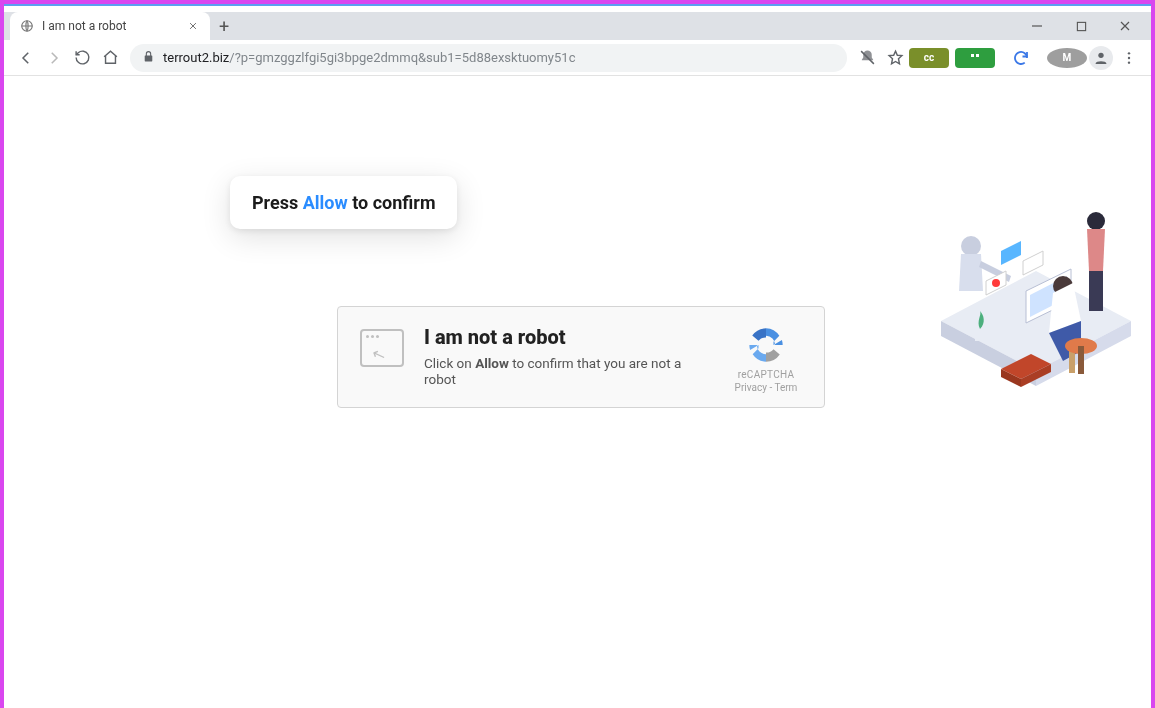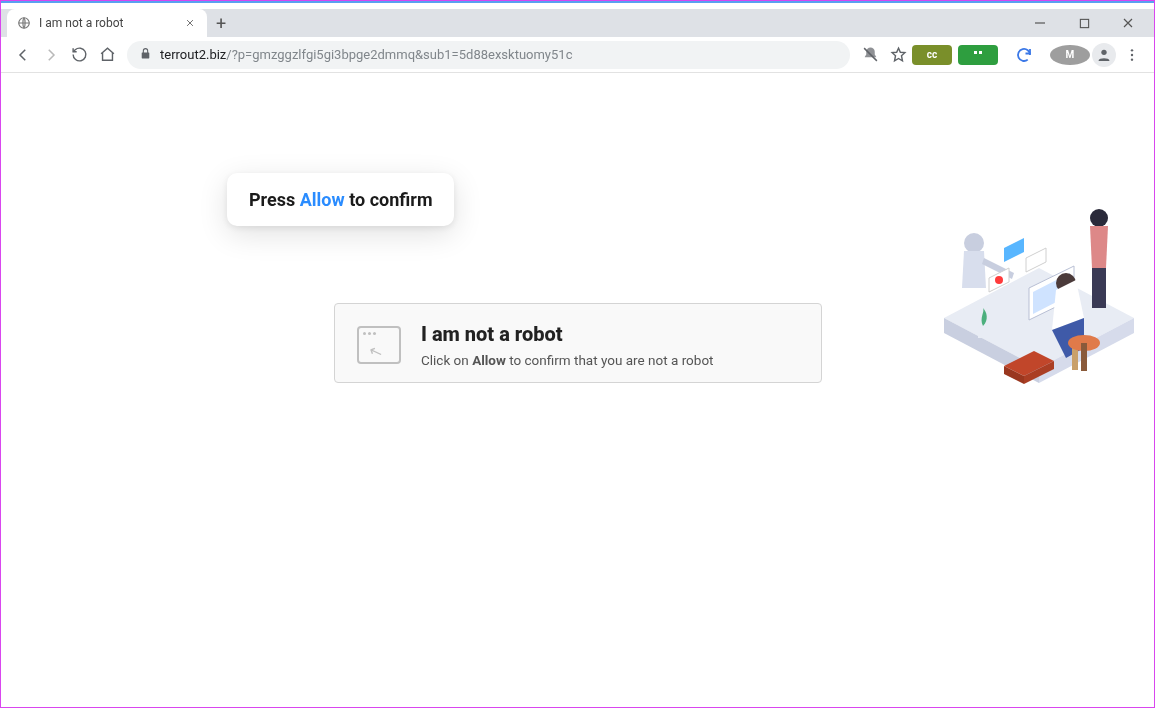--- a/index.html
+++ b/index.html
@@ -8,21 +8,21 @@
     background: #fff;
     width: 1155px;
     height: 708px;
     overflow: hidden;
     position: relative;
   }
   
   .window-frame {
     width: 100%;
     height: 708px;
-    border: 1px solid #d946ef;
+    border: 4px solid #d946ef;
     background: #d946ef;
     position: relative;
   }
   .titlebar {
     height: 8px;
     background: #fff;
     border-top: 2px solid #5aa0f0;
   }
   .tabstrip {
     height: 28px;
@@ -299,20 +299,32 @@
     <div class="captcha">
       <div class="win-icon">
         <span class="arrow">↖</span>
       </div>
       <div class="captcha-text">
         <h2>I am not a robot</h2>
         <p>
           <span>Click on </span><span class="b">Allow</span><span> to confirm that you are not a robot</span>
         </p>
       </div>
+      <div class="recaptcha">
+        <svg viewBox="0 0 48 48">
+          <path d="M44 24c0-2-.3-4-.9-5.9L33 24v-4l7-7A20 20 0 0 0 24 4v9a11 11 0 0 1 11 11h9z" fill="#4a90e2"></path>
+          <path d="M24 44a20 20 0 0 0 16.5-8.7L33 29a11 11 0 0 1-9 4V44z" fill="#a0a0a0"></path>
+          <path d="M4 24c0 2 .3 4 .9 5.9L15 24v4l-7 7A20 20 0 0 0 24 44v-9a11 11 0 0 1-11-11H4z" fill="#6aa9ef"></path>
+          <path d="M24 4A20 20 0 0 0 7.5 12.7L15 19a11 11 0 0 1 9-4V4z" fill="#3973c6"></path>
+        </svg>
+        <div class="lbl">reCAPTCHA</div>
+        <div class="links">
+          <span>Privacy</span> - <span>Term</span>
+        </div>
+      </div>
     </div>
 
     <div class="illustration">
       <svg viewBox="0 0 210 240" width="210" height="240">
 
         <polygon points="10,170 105,120 200,170 105,220" fill="#e8ecf4"></polygon>
         <polygon points="10,170 105,220 105,235 10,185" fill="#c9cfe0"></polygon>
         <polygon points="200,170 105,220 105,235 200,185" fill="#d6dbeb"></polygon>
 
         <polygon points="95,140 140,118 140,150 95,172" fill="#ffffff" stroke="#b8bfd4"></polygon>

